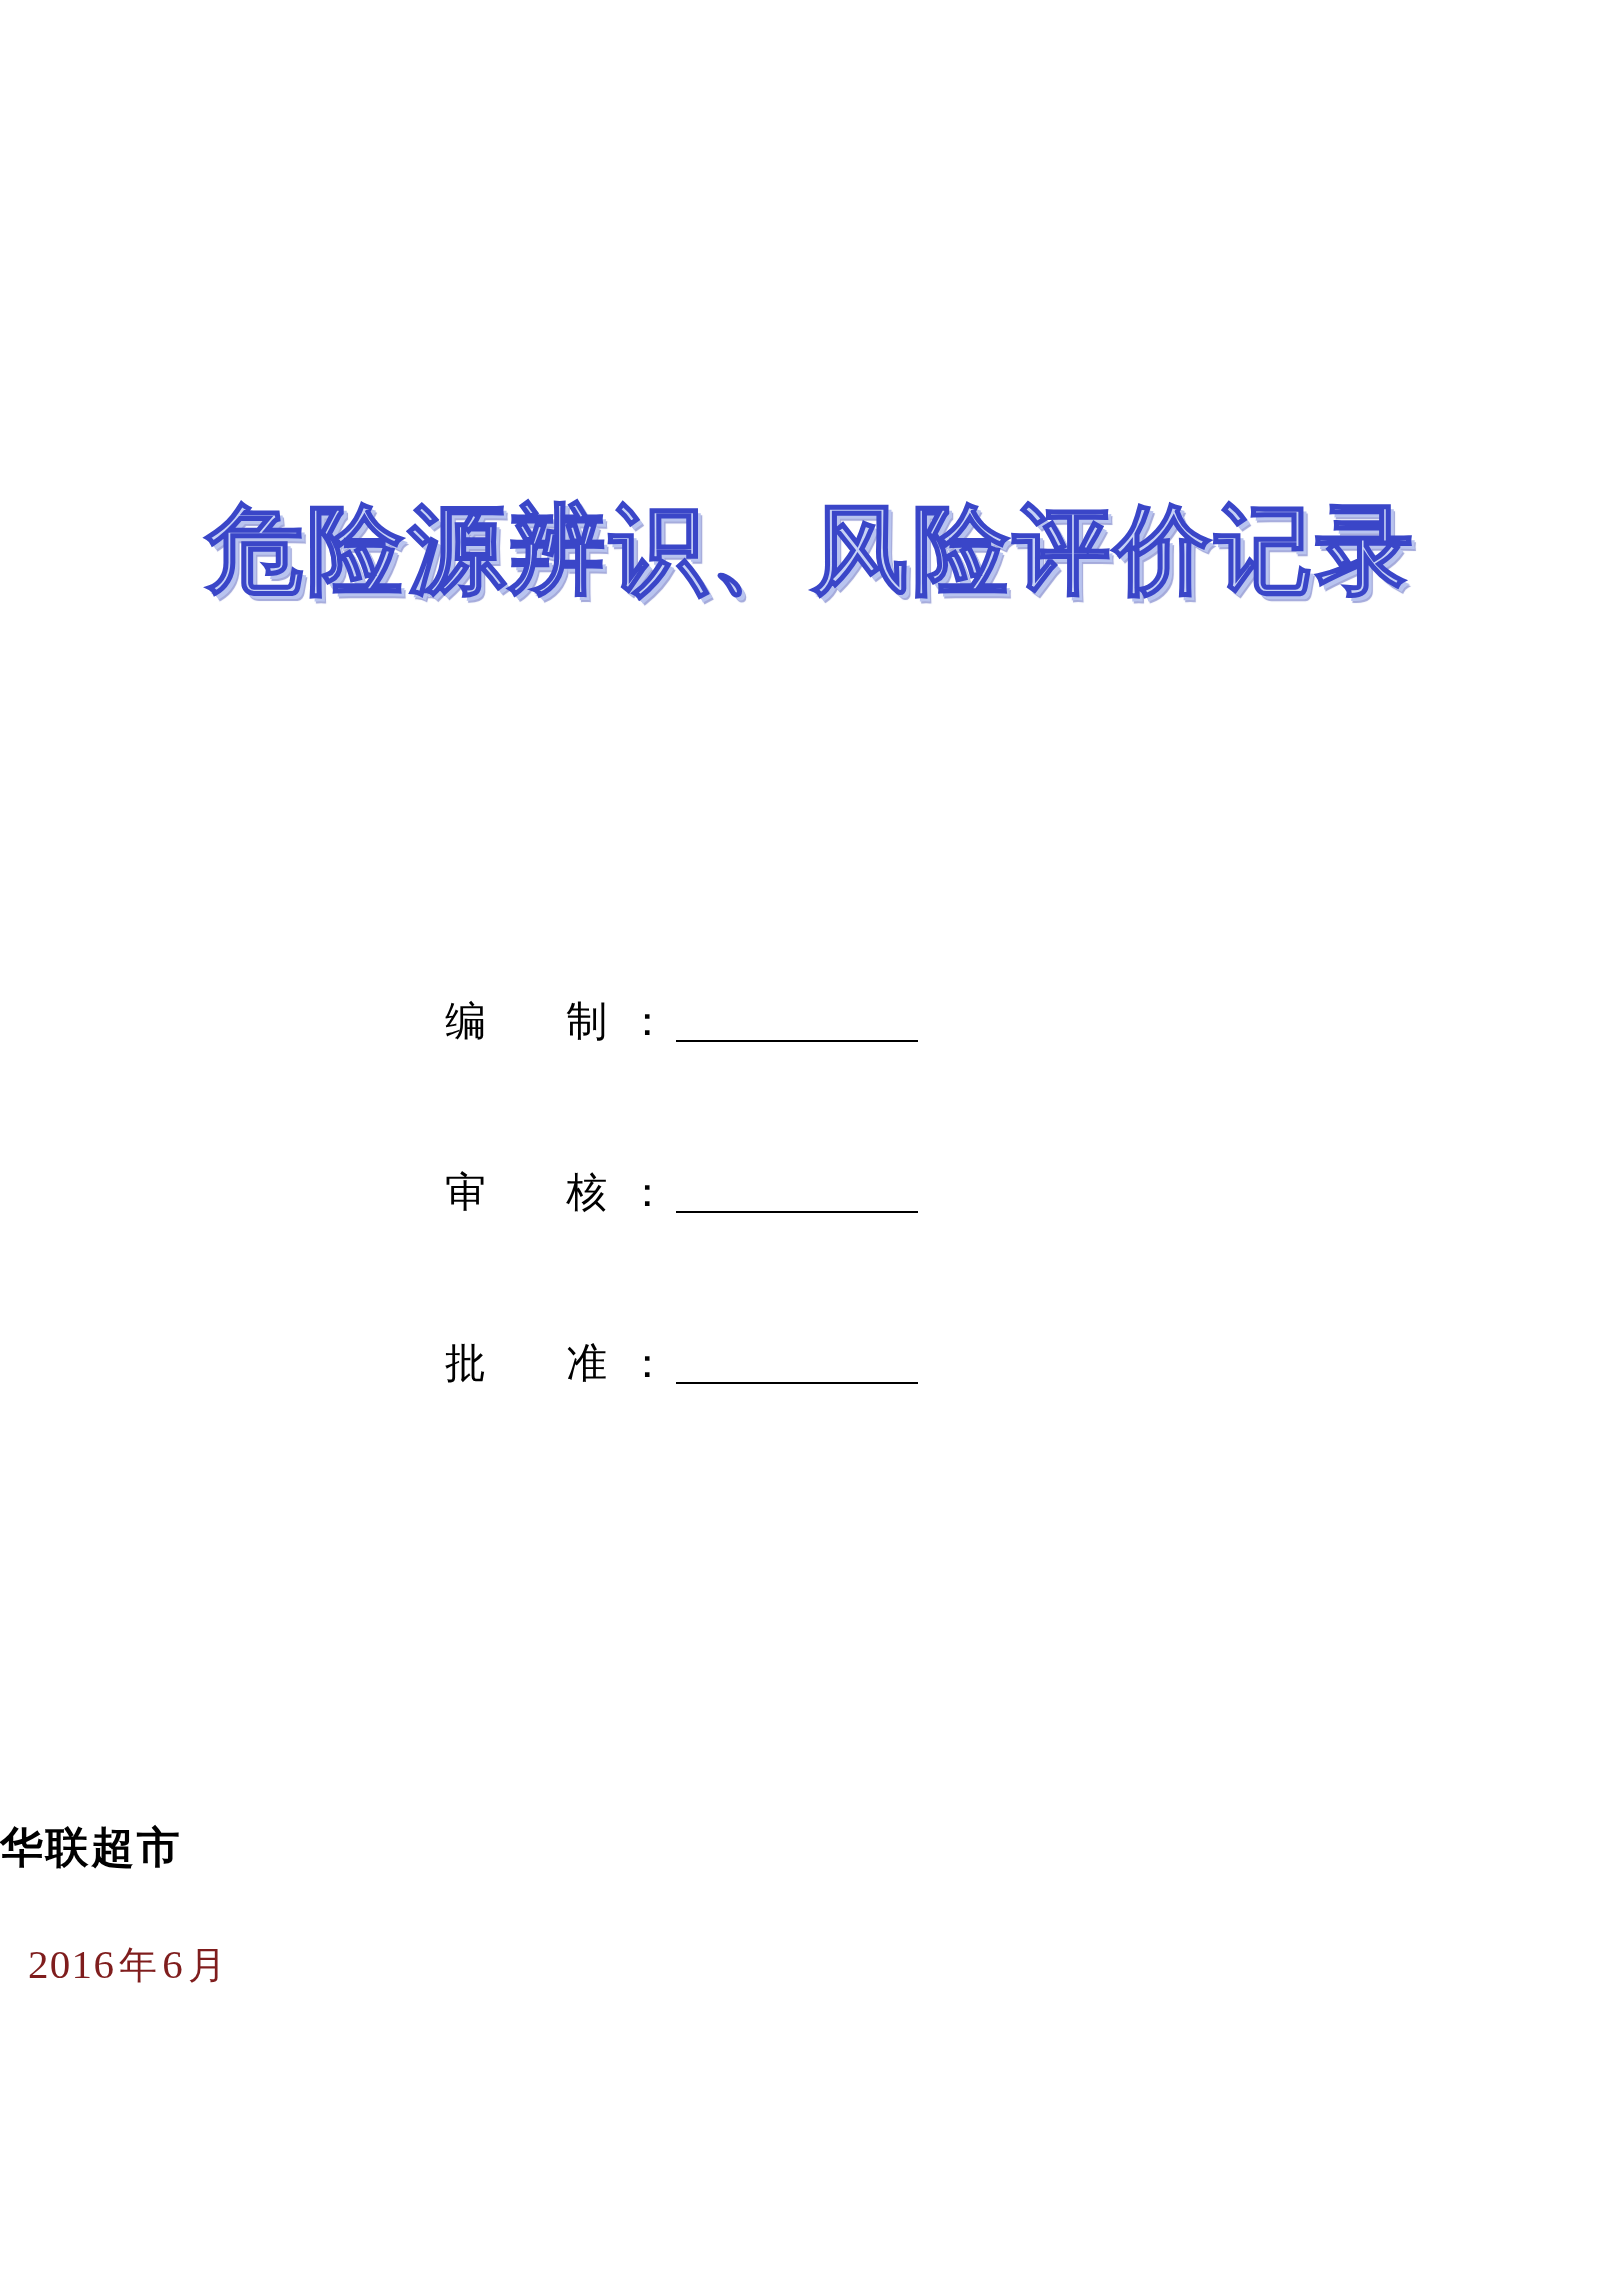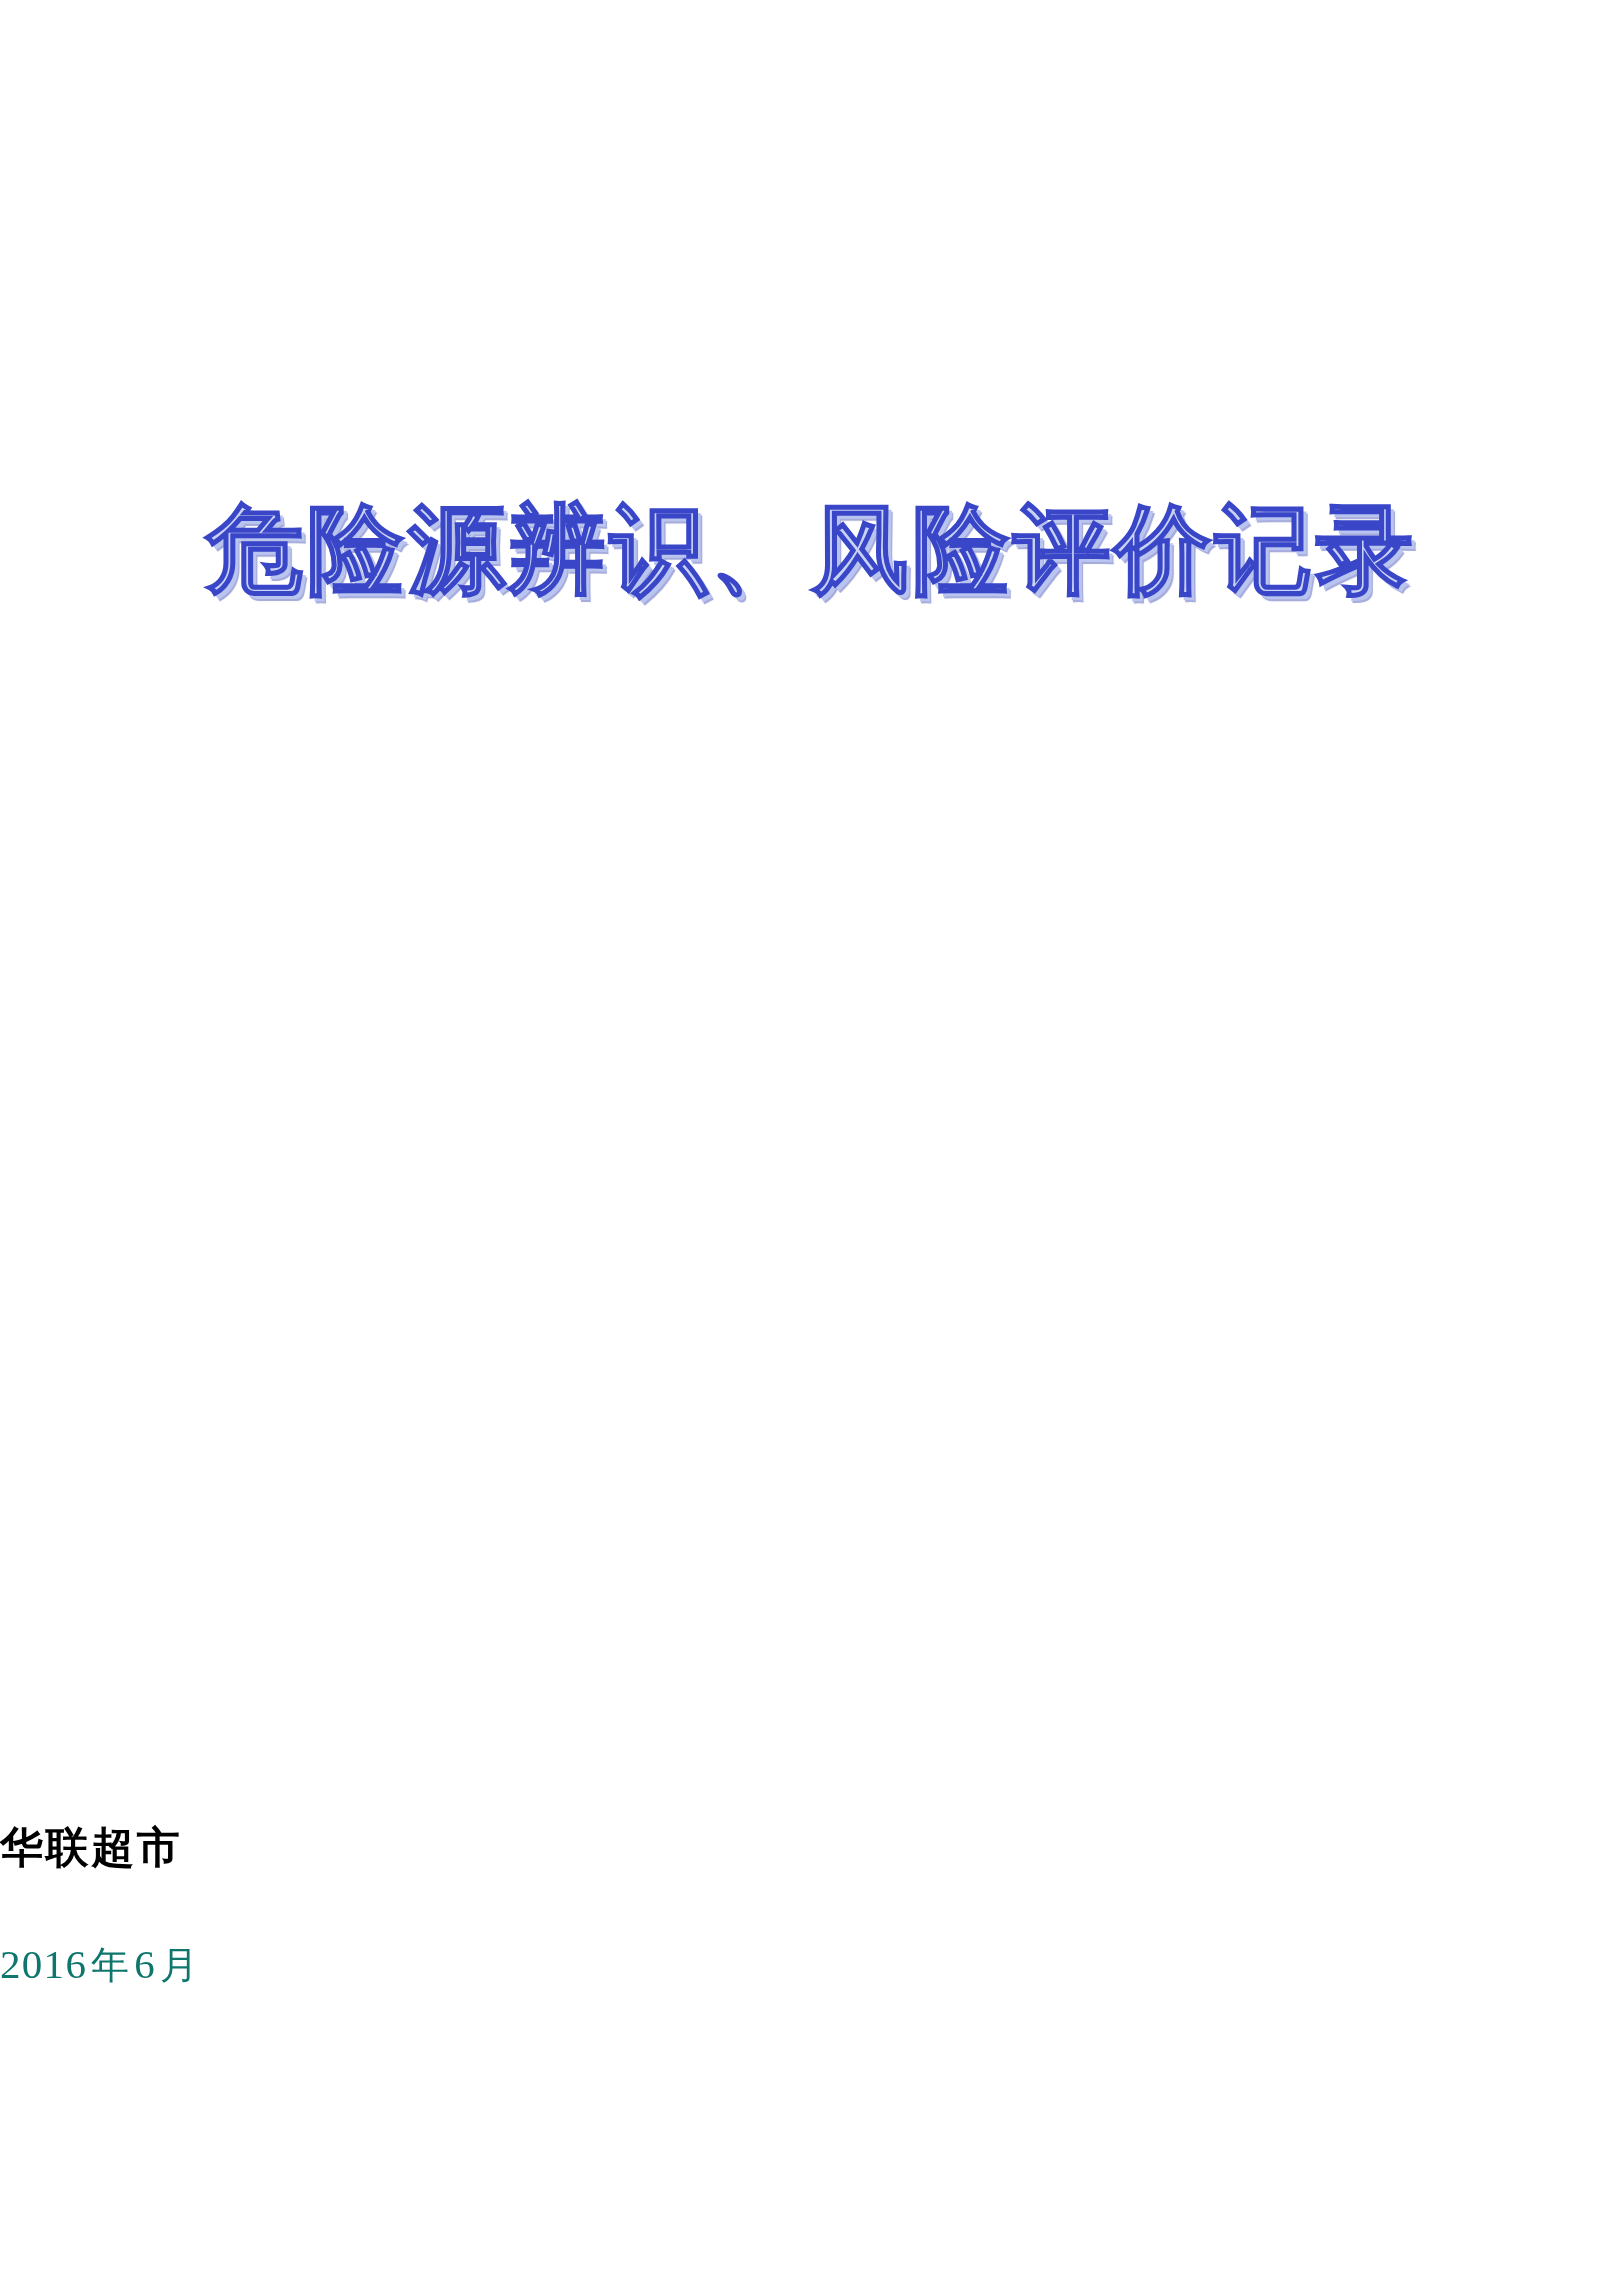--- a/index.html
+++ b/index.html
@@ -98,37 +98,53 @@
     font-size: 43px;
     letter-spacing: 2.6px;
     margin-bottom: 63px;
     color: #000;
   }
 
   .doc-date {
     font-family: "Liberation Serif", serif;
     font-size: 41px;
     letter-spacing: 1.3px;
-    color: #0f766e;
+    color: #7f1d1d;
+    padding-left: 28px;
   }
   .doc-date .cn {
     font-family: "DejaVu Sans", sans-serif;
     font-size: 38px;
     padding: 0 3.9px;
   }
 </style>
 </head>
 <body>
 
 <div class="page">
 
   <div class="title-block">
     <div class="doc-title">危险源辨识、风险评价记录</div>
   </div>
 
+  <div class="sign-block">
+
+    <div class="sign-row">
+      <span class="sign-label">编　制</span><span class="sign-colon">：</span><span class="sign-line"></span>
+    </div>
+
+    <div class="sign-row">
+      <span class="sign-label">审　核</span><span class="sign-colon">：</span><span class="sign-line"></span>
+    </div>
+
+    <div class="sign-row">
+      <span class="sign-label">批　准</span><span class="sign-colon">：</span><span class="sign-line"></span>
+    </div>
+
+  </div>
 
   <div class="footer-block">
     <div class="org-name">华联超市</div>
     <div class="doc-date">
       <span>2016</span><span class="cn">年</span><span>6</span><span class="cn">月</span>
     </div>
   </div>
 
 </div>
 

